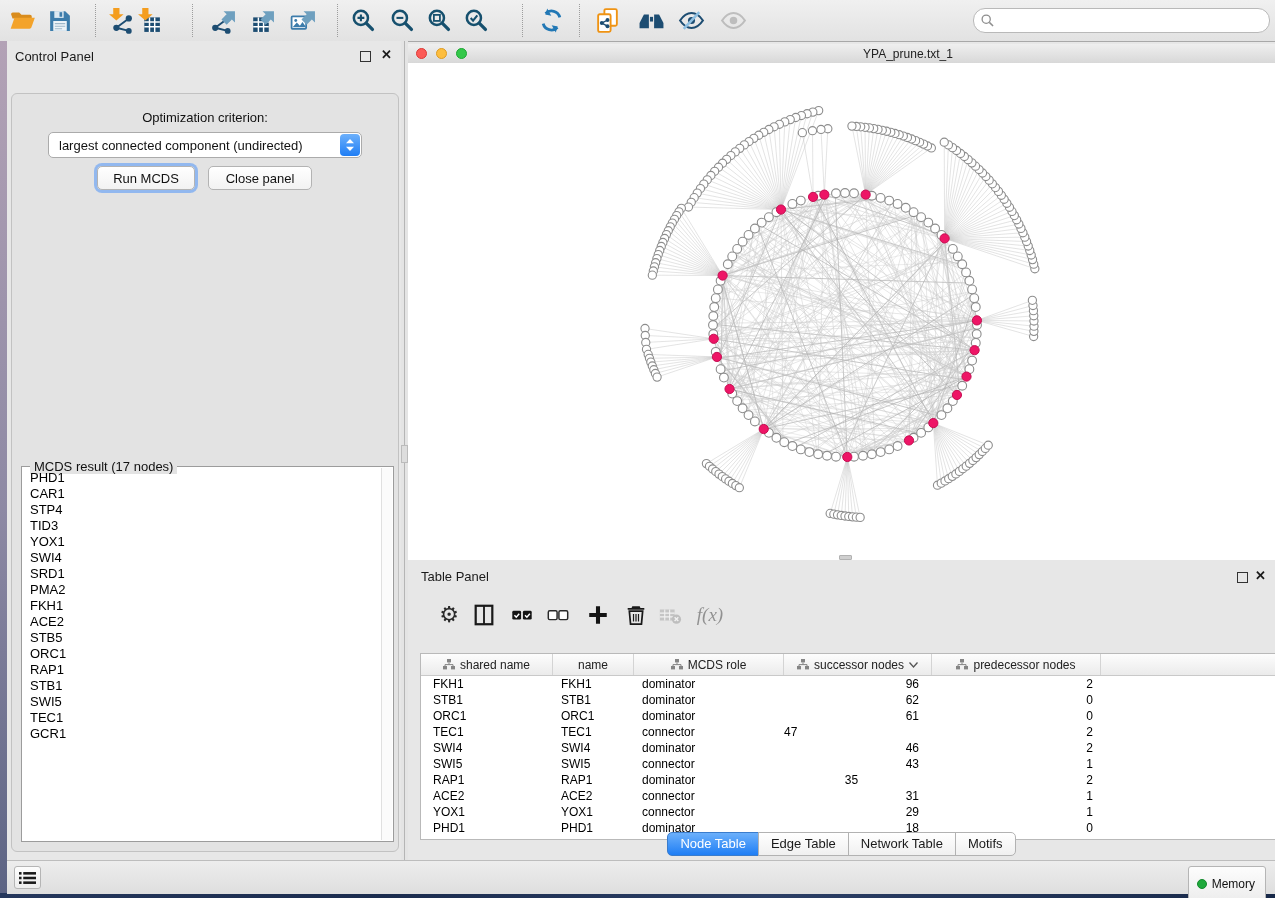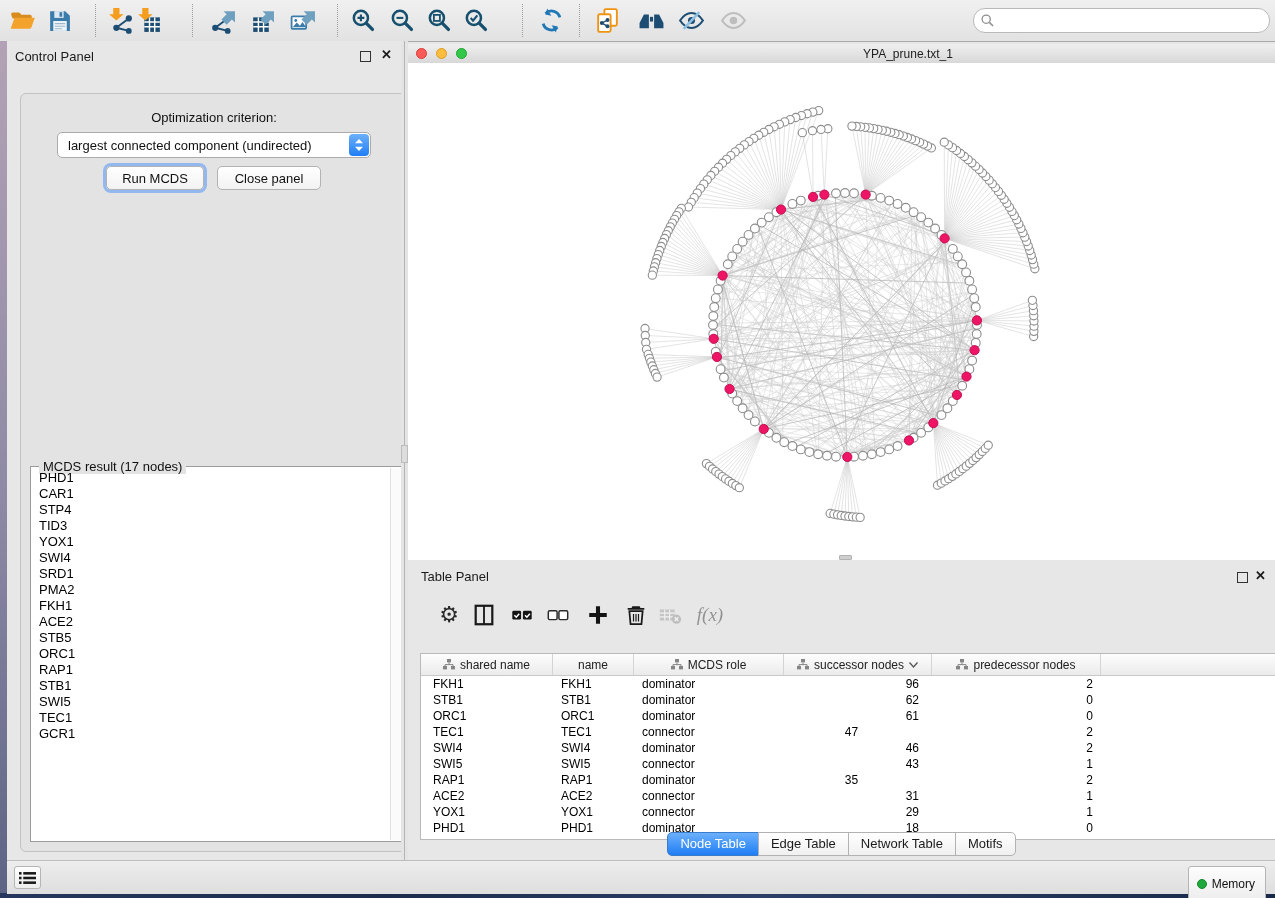--- a/index.html
+++ b/index.html
@@ -33,21 +33,21 @@
   .win-float{position:absolute;width:9px;height:9px;border:1.5px solid #333;background:transparent;}
   .win-close{position:absolute;font-size:13px;font-weight:bold;color:#1a1a1a;line-height:10px;}
   #cp-float{left:353px;top:10px;}
   #cp-close{left:374px;top:9px;}
   #cp-tabs{left:0;top:30px;width:394px;text-align:center;}
   .seg{display:inline-block;padding:3px 12px 4px;font-size:13px;color:#1a1a1a;
     background:linear-gradient(#ffffff,#f0f0f0);border:1px solid #b2b2b2;margin-left:-1px;cursor:default;}
   .seg:first-child{border-radius:5px 0 0 5px;margin-left:0;}
   .seg:last-child{border-radius:0 5px 5px 0;}
   .seg.active{background:linear-gradient(#6cb0fb,#1f7ef5);color:#fff;border-color:#3a7ccc;}
-  #cp-group{left:13px;top:52px;width:386px;height:757px;background:#e3e3e3;
+  #cp-group{left:4px;top:52px;width:386px;height:757px;background:#e3e3e3;
     border:1px solid #c2c2c2;border-radius:6px;}
   #opt-label{left:0;top:16px;width:100%;text-align:center;font-size:13px;color:#111;}
   #opt-select{left:36px;top:38px;width:312px;height:24px;background:#fff;
     border:1px solid #ababab;border-radius:5px;display:flex;align-items:center;}
   #opt-select-text{font-size:13px;color:#111;margin-left:10px;flex:1;white-space:nowrap;}
   #opt-stepper{width:20px;height:22px;margin-right:1px;border-radius:4px;
     background:linear-gradient(#6cb0fb,#1f7ef5);display:flex;align-items:center;justify-content:center;}
   .btn{position:absolute;height:24px;background:linear-gradient(#ffffff,#f2f2f2);
     border:1px solid #b3b3b3;border-radius:5px;font-size:13px;color:#111;
     font-family:"Liberation Sans",sans-serif;}
@@ -1250,21 +1250,21 @@
           <div class="td" style="flex: 0 0 132px; width: 132px; line-height: 16px; padding-left: 12px;">ORC1</div>
           <div class="td" style="flex: 0 0 81px; width: 81px; line-height: 16px; padding-left: 8px;">ORC1</div>
           <div class="td" style="flex: 0 0 150px; width: 150px; line-height: 16px; padding-left: 8px;">dominator</div>
           <div class="td" style="flex: 0 0 148px; width: 148px; line-height: 16px; text-align: right; padding-right: 13px;">61</div>
           <div class="td" style="flex: 0 0 169px; width: 169px; line-height: 16px; text-align: right; padding-right: 8px;">0</div>
         </div>
         <div class="tr">
           <div class="td" style="flex: 0 0 132px; width: 132px; line-height: 16px; padding-left: 12px;">TEC1</div>
           <div class="td" style="flex: 0 0 81px; width: 81px; line-height: 16px; padding-left: 8px;">TEC1</div>
           <div class="td" style="flex: 0 0 150px; width: 150px; line-height: 16px; padding-left: 8px;">connector</div>
-          <div class="td" style="flex: 0 0 148px; width: 148px; line-height: 16px; text-align: center; padding-right: 13px;">47</div>
+          <div class="td" style="flex: 0 0 148px; width: 148px; line-height: 16px; text-align: left; padding-right: 13px;">47</div>
           <div class="td" style="flex: 0 0 169px; width: 169px; line-height: 16px; text-align: right; padding-right: 8px;">2</div>
         </div>
         <div class="tr">
           <div class="td" style="flex: 0 0 132px; width: 132px; line-height: 16px; padding-left: 12px;">SWI4</div>
           <div class="td" style="flex: 0 0 81px; width: 81px; line-height: 16px; padding-left: 8px;">SWI4</div>
           <div class="td" style="flex: 0 0 150px; width: 150px; line-height: 16px; padding-left: 8px;">dominator</div>
           <div class="td" style="flex: 0 0 148px; width: 148px; line-height: 16px; text-align: right; padding-right: 13px;">46</div>
           <div class="td" style="flex: 0 0 169px; width: 169px; line-height: 16px; text-align: right; padding-right: 8px;">2</div>
         </div>
         <div class="tr">

